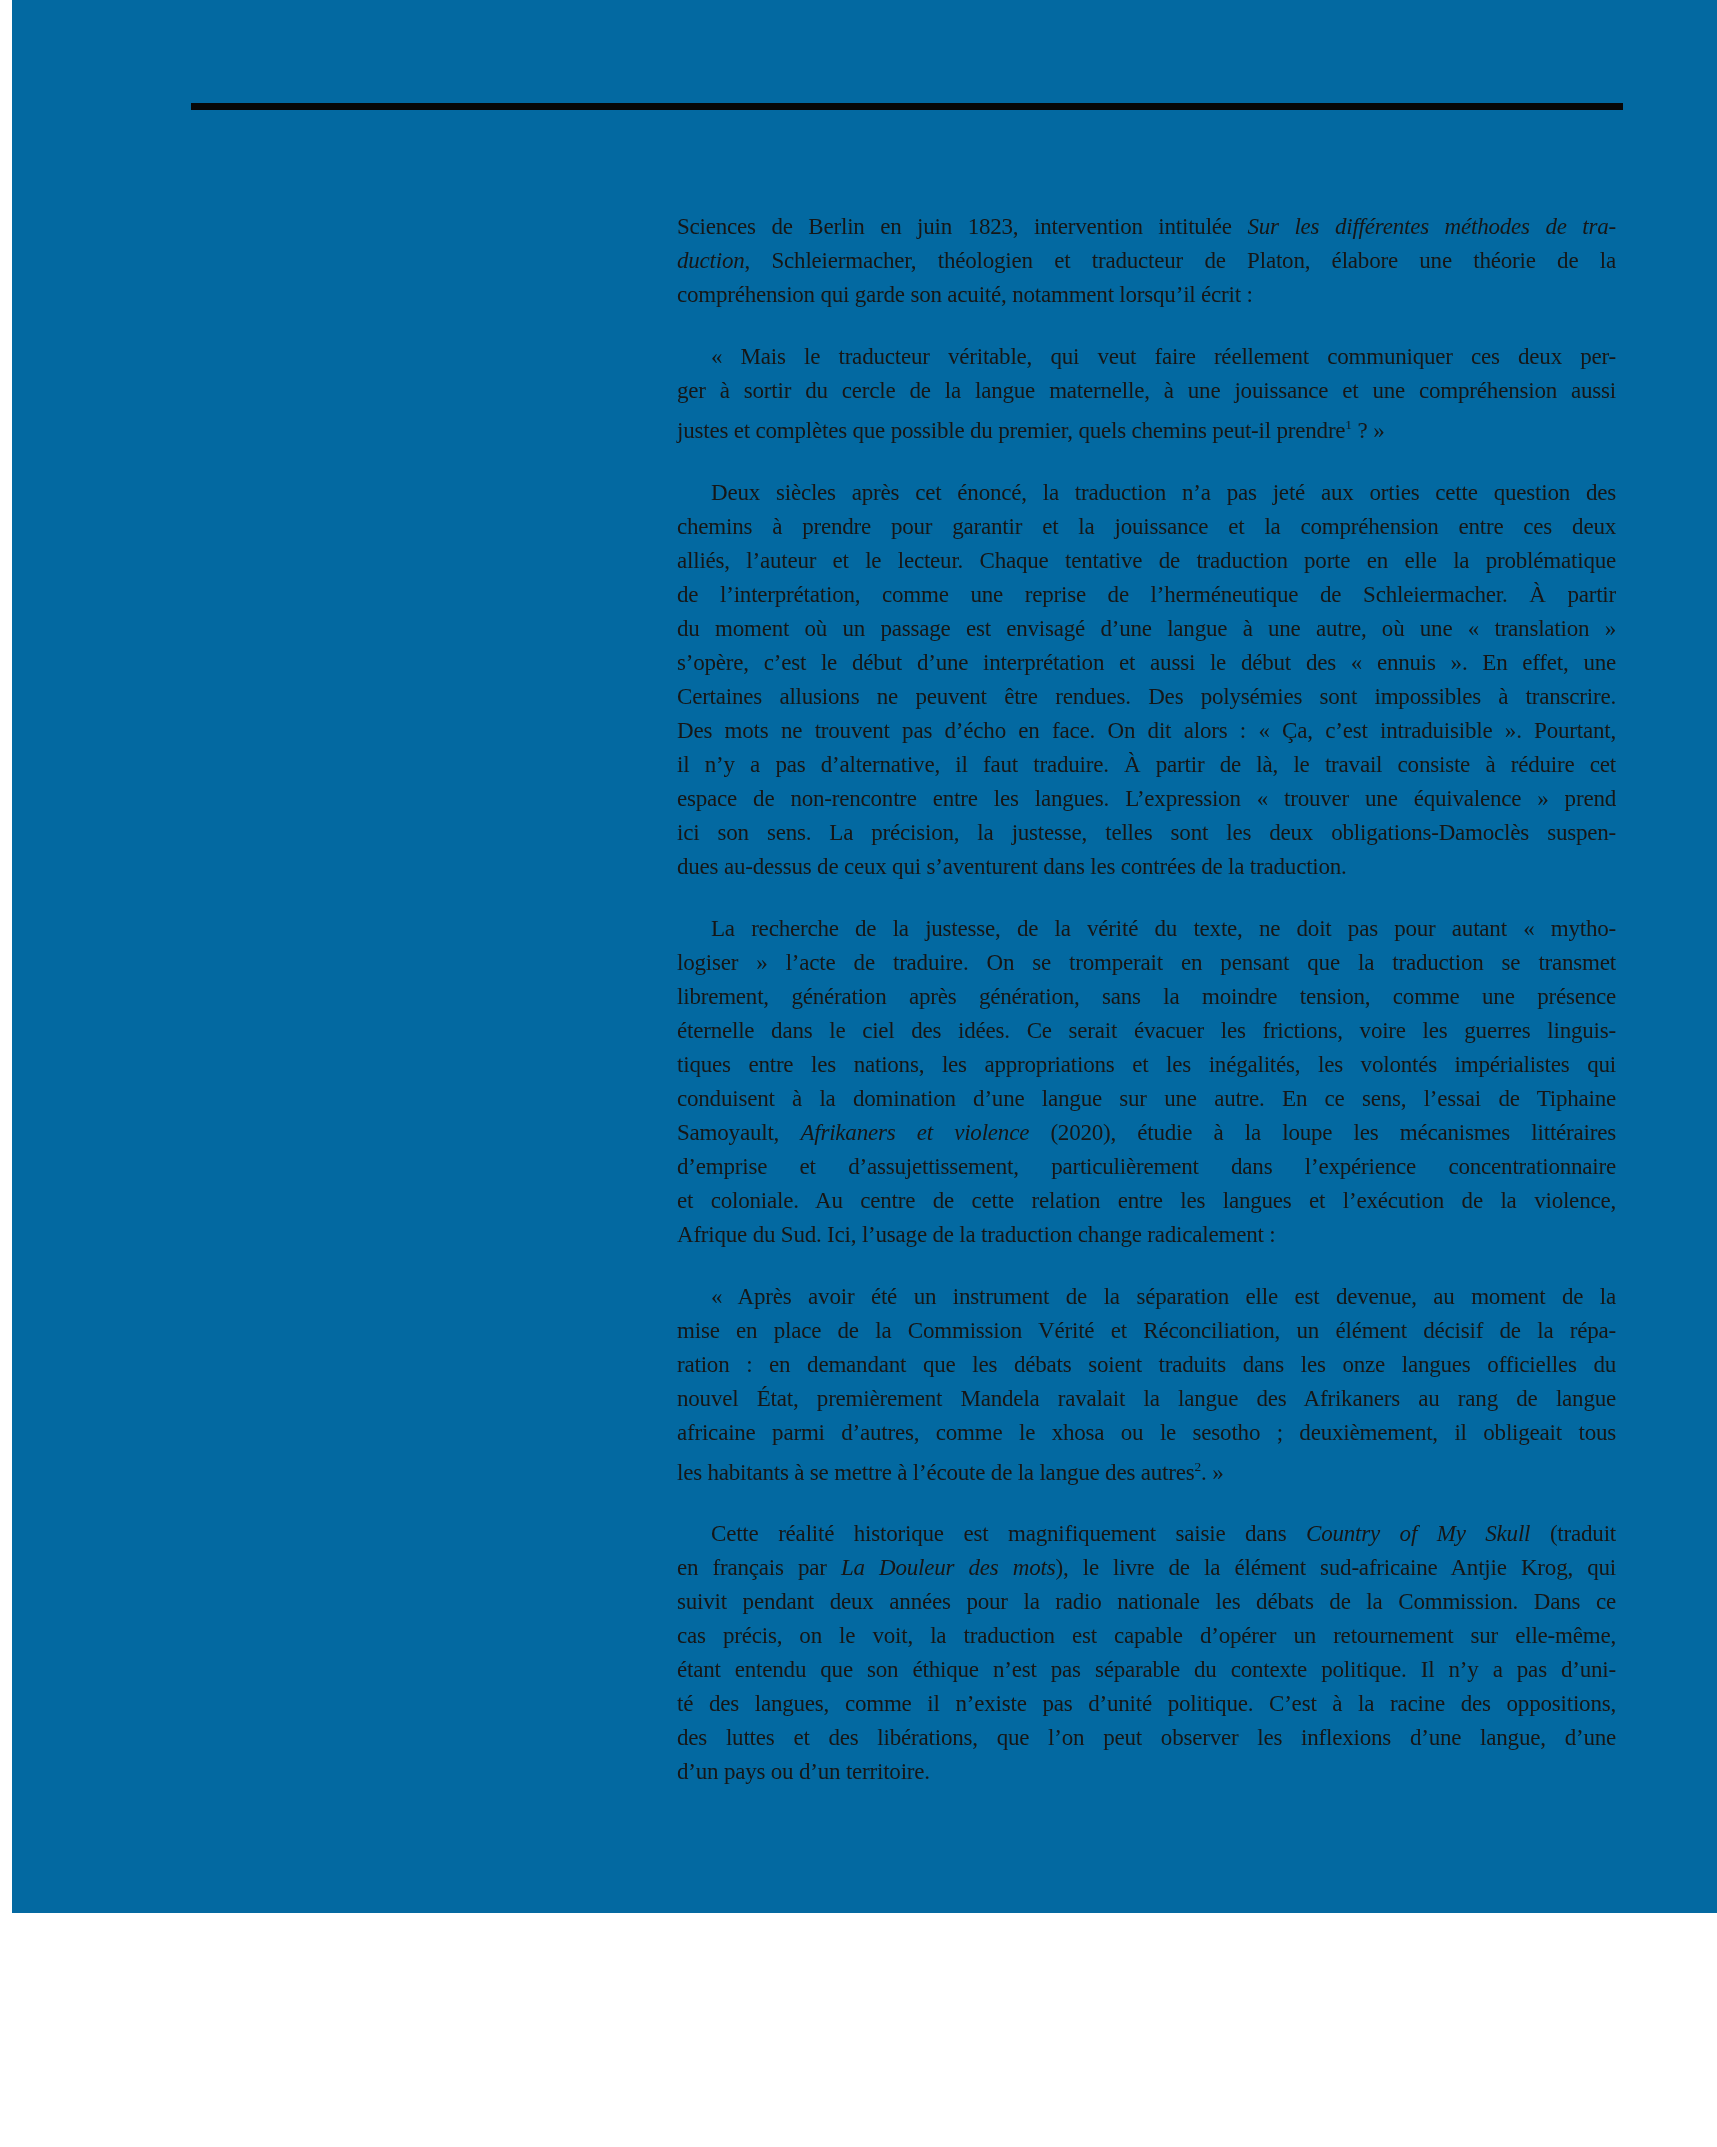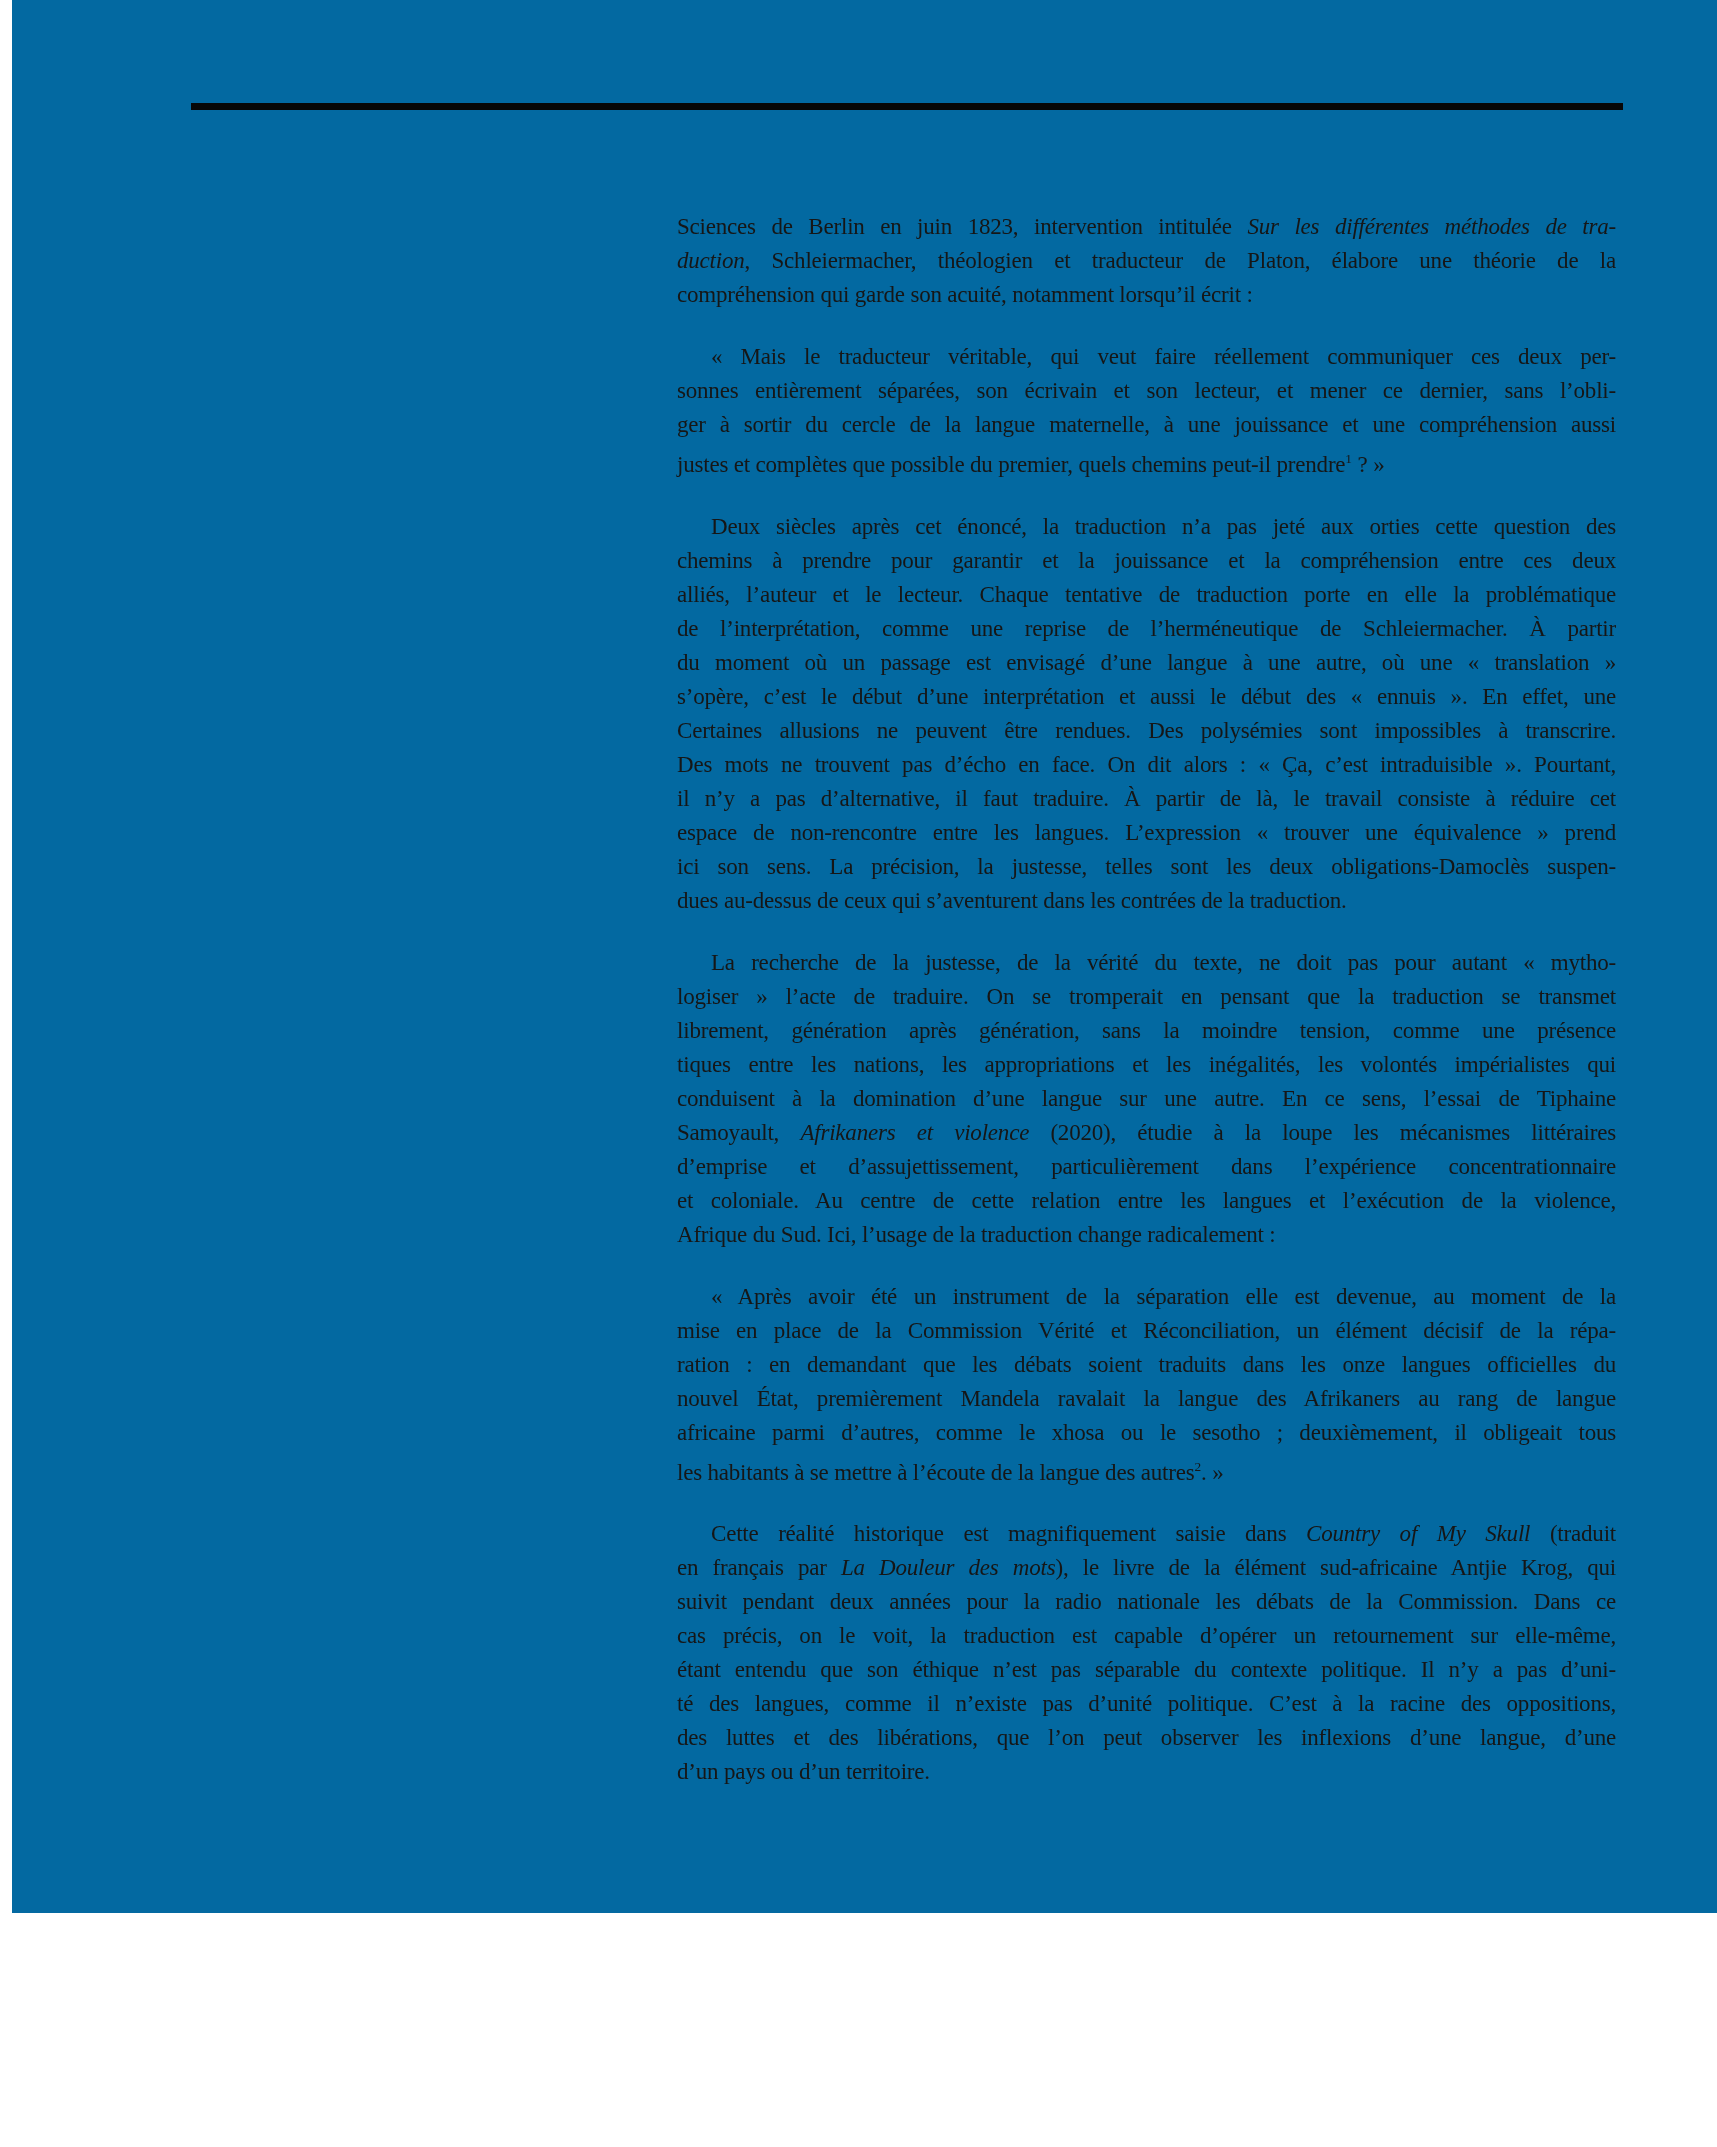--- a/index.html
+++ b/index.html
@@ -69,21 +69,20 @@
 <div id="page">
   <div id="top-rule"></div>
   <div id="text-block">
       <div class="para">
         <div class="tline"><span>Sciences de Berlin en juin 1823, intervention intitulée </span><span class="it">Sur les différentes méthodes de tra-</span></div>
         <div class="tline"><span class="it">duction</span><span>, Schleiermacher, théologien et traducteur de Platon, élabore une théorie de la</span></div>
         <div class="tline lastline"><span>compréhension qui garde son acuité, notamment lorsqu’il écrit :</span></div>
       </div>
       <div class="para">
         <div class="tline firstline"><span>« Mais le traducteur véritable, qui veut faire réellement communiquer ces deux per-</span></div>
-        <div class="tline"><span>sonnes entièrement séparées, son écrivain et son lecteur, et mener ce dernier, sans l’obli-</span></div>
         <div class="tline"><span>ger à sortir du cercle de la langue maternelle, à une jouissance et une compréhension aussi</span></div>
         <div class="tline lastline"><span>justes et complètes que possible du premier, quels chemins peut-il prendre</span><span class="sup">1</span><span> ? »</span></div>
       </div>
       <div class="para">
         <div class="tline firstline"><span>Deux siècles après cet énoncé, la traduction n’a pas jeté aux orties cette question des</span></div>
         <div class="tline"><span>chemins à prendre pour garantir et la jouissance et la compréhension entre ces deux</span></div>
         <div class="tline"><span>alliés, l’auteur et le lecteur. Chaque tentative de traduction porte en elle la problématique</span></div>
         <div class="tline"><span>de l’interprétation, comme une reprise de l’herméneutique de Schleiermacher. À partir</span></div>
         <div class="tline"><span>du moment où un passage est envisagé d’une langue à une autre, où une « translation »</span></div>
         <div class="tline"><span>s’opère, c’est le début d’une interprétation et aussi le début des « ennuis ». En effet, une</span></div>
@@ -91,20 +90,21 @@
         <div class="tline"><span>Des mots ne trouvent pas d’écho en face. On dit alors : « Ça, c’est intraduisible ». Pourtant,</span></div>
         <div class="tline"><span>il n’y a pas d’alternative, il faut traduire. À partir de là, le travail consiste à réduire cet</span></div>
         <div class="tline"><span>espace de non-rencontre entre les langues. L’expression « trouver une équivalence » prend</span></div>
         <div class="tline"><span>ici son sens. La précision, la justesse, telles sont les deux obligations-Damoclès suspen-</span></div>
         <div class="tline lastline"><span>dues au-dessus de ceux qui s’aventurent dans les contrées de la traduction.</span></div>
       </div>
       <div class="para">
         <div class="tline firstline"><span>La recherche de la justesse, de la vérité du texte, ne doit pas pour autant « mytho-</span></div>
         <div class="tline"><span>logiser » l’acte de traduire. On se tromperait en pensant que la traduction se transmet</span></div>
         <div class="tline"><span>librement, génération après génération, sans la moindre tension, comme une présence</span></div>
+        <div class="tline"><span>éternelle dans le ciel des idées. Ce serait évacuer les frictions, voire les guerres linguis-</span></div>
         <div class="tline"><span>tiques entre les nations, les appropriations et les inégalités, les volontés impérialistes qui</span></div>
         <div class="tline"><span>conduisent à la domination d’une langue sur une autre. En ce sens, l’essai de Tiphaine</span></div>
         <div class="tline"><span>Samoyault, </span><span class="it">Afrikaners et violence</span><span> (2020), étudie à la loupe les mécanismes littéraires</span></div>
         <div class="tline"><span>d’emprise et d’assujettissement, particulièrement dans l’expérience concentrationnaire</span></div>
         <div class="tline"><span>et coloniale. Au centre de cette relation entre les langues et l’exécution de la violence,</span></div>
         <div class="tline lastline"><span>Afrique du Sud. Ici, l’usage de la traduction change radicalement :</span></div>
       </div>
       <div class="para">
         <div class="tline firstline"><span>« Après avoir été un instrument de la séparation elle est devenue, au moment de la</span></div>
         <div class="tline"><span>mise en place de la Commission Vérité et Réconciliation, un élément décisif de la répa-</span></div>

